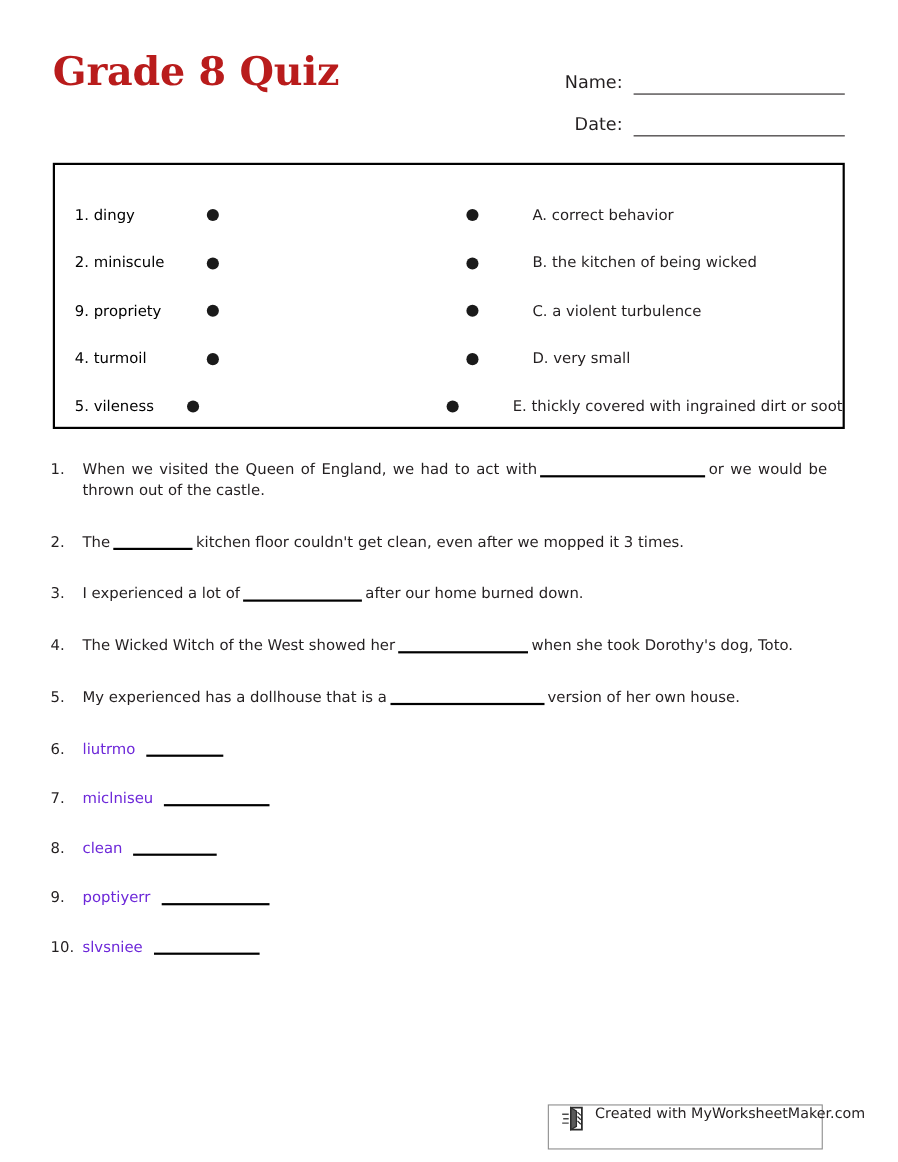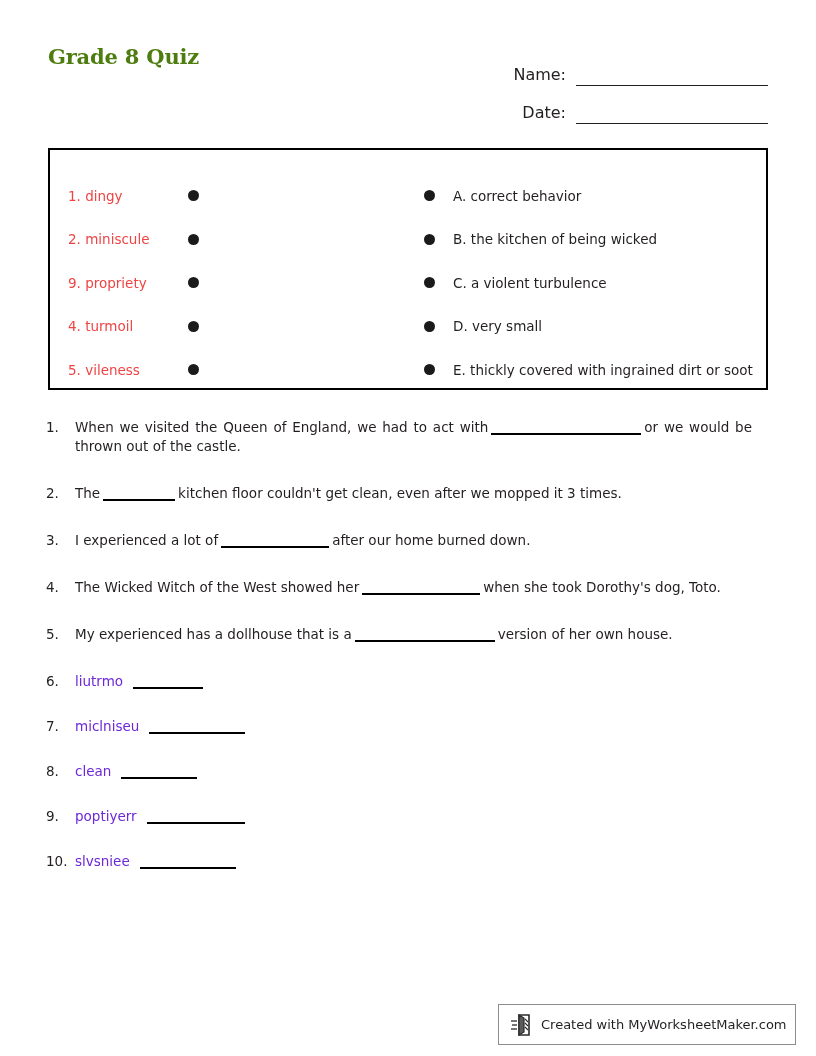--- a/index.html
+++ b/index.html
@@ -23,23 +23,23 @@
     top: 44px;
     width: 720px;
     height: 84px;
   }
   .page-title {
     position: absolute;
     left: 0;
     top: 0;
     font-family: "DejaVu Serif", serif;
     font-weight: bold;
-    font-size: 21px;
+    font-size: 36px;
     letter-spacing: -0.2px;
-    color: #4d7c0f;
+    color: #b91c1c;
     white-space: nowrap;
   }
   .namedate {
     position: absolute;
     right: 0;
     top: 4px;
     width: 310px;
   }
   .nd-row {
     display: flex;
@@ -80,34 +80,34 @@
   }
   .match-row {
     display: flex;
     align-items: center;
     height: 43.5px;
   }
   .term-cell {
     width: 120px;
     padding-left: 18px;
     font-size: 13.5px;
-    color: #ef4444;
+    color: #000000;
     white-space: nowrap;
   }
   .dot {
     width: 11px;
     height: 11px;
     border-radius: 50%;
     background: #1a1a1a;
     flex: 0 0 auto;
   }
   .dot-left  { margin-left: 0px; }
   .gap-mid   { width: 225px; flex: 0 0 auto; }
   .def-cell {
-    padding-left: 18px;
+    padding-left: 49px;
     font-size: 13.5px;
     color: #231f20;
     white-space: nowrap;
   }
 
   
   .questions {
     position: absolute;
     left: 46px;
     top: 418px;
@@ -161,27 +161,27 @@
   .w70 { width: 70px; }
   .w76 { width: 76px; }
   .w96 { width: 96px; }
   .w98 { width: 98px; }
 
   
   .footer-badge {
     position: absolute;
     left: 498px;
     top: 1004px;
-    width: 298px;
+    width: 250px;
     height: 41px;
     border: 1.4px solid #8d8d8d;
     background: #ffffff;
     box-sizing: border-box;
     display: flex;
-    align-items: center;
+    align-items: flex-start;
     padding-left: 12px;
   }
   .badge-icon {
     width: 22px;
     height: 24px;
     flex: 0 0 auto;
     margin-right: 8px;
   }
   .badge-text {
     font-size: 13px;

